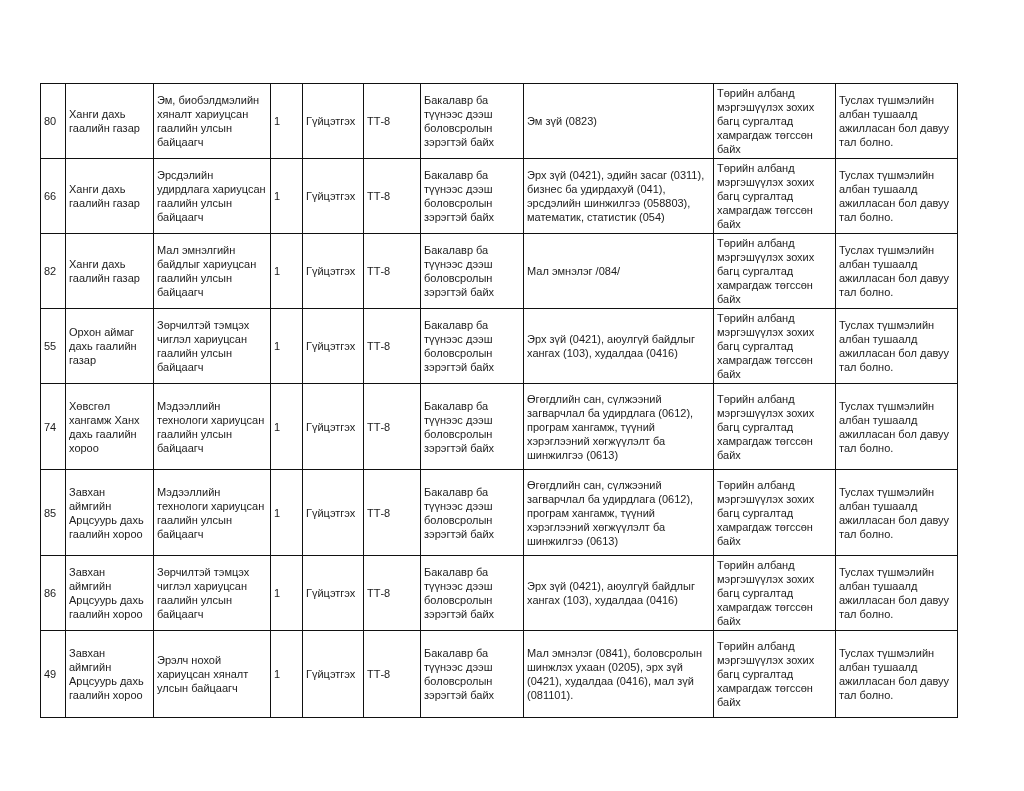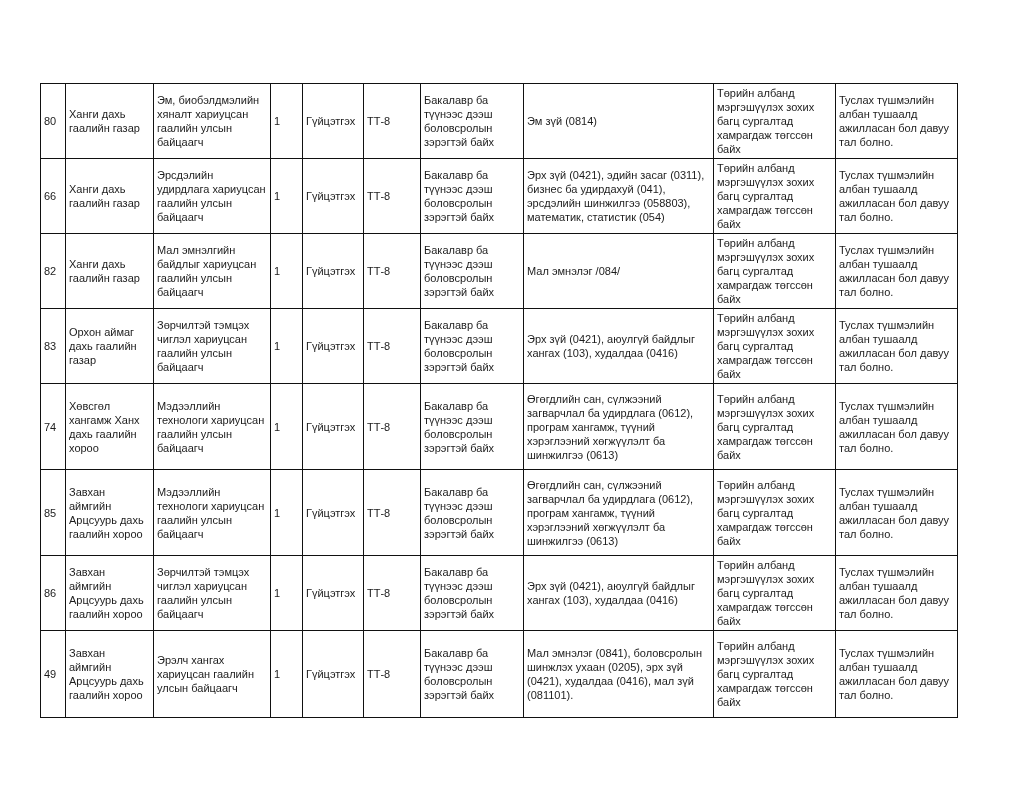--- a/index.html
+++ b/index.html
@@ -66,21 +66,21 @@
     </colgroup>
     <tbody>
         <tr>
           <td class="col-num">80</td>
           <td class="col-location">Ханги дахь гаалийн газар</td>
           <td class="col-position">Эм, биобэлдмэлийн хяналт хариуцсан гаалийн улсын байцаагч</td>
           <td class="col-count">1</td>
           <td class="col-type">Гүйцэтгэх</td>
           <td class="col-grade">ТТ-8</td>
           <td class="col-education">Бакалавр ба түүнээс дээш боловсролын зэрэгтэй байх</td>
-          <td class="col-profession">Эм зүй (0814)</td>
+          <td class="col-profession">Эм зүй (0823)</td>
           <td class="col-training">Төрийн албанд мэргэшүүлэх зохих багц сургалтад хамрагдаж төгссөн байх</td>
           <td class="col-advantage">Туслах түшмэлийн албан тушаалд ажилласан бол давуу тал болно.</td>
         </tr>
         <tr>
           <td class="col-num">66</td>
           <td class="col-location">Ханги дахь гаалийн газар</td>
           <td class="col-position">Эрсдэлийн удирдлага хариуцсан гаалийн улсын байцаагч</td>
           <td class="col-count">1</td>
           <td class="col-type">Гүйцэтгэх</td>
           <td class="col-grade">ТТ-8</td>
@@ -95,21 +95,21 @@
           <td class="col-position">Мал эмнэлгийн байдлыг хариуцсан гаалийн улсын байцаагч</td>
           <td class="col-count">1</td>
           <td class="col-type">Гүйцэтгэх</td>
           <td class="col-grade">ТТ-8</td>
           <td class="col-education">Бакалавр ба түүнээс дээш боловсролын зэрэгтэй байх</td>
           <td class="col-profession">Мал эмнэлэг /084/</td>
           <td class="col-training">Төрийн албанд мэргэшүүлэх зохих багц сургалтад хамрагдаж төгссөн байх</td>
           <td class="col-advantage">Туслах түшмэлийн албан тушаалд ажилласан бол давуу тал болно.</td>
         </tr>
         <tr>
-          <td class="col-num">83</td>
+          <td class="col-num">55</td>
           <td class="col-location">Орхон аймаг дахь гаалийн газар</td>
           <td class="col-position">Зөрчилтэй тэмцэх чиглэл хариуцсан гаалийн улсын байцаагч</td>
           <td class="col-count">1</td>
           <td class="col-type">Гүйцэтгэх</td>
           <td class="col-grade">ТТ-8</td>
           <td class="col-education">Бакалавр ба түүнээс дээш боловсролын зэрэгтэй байх</td>
           <td class="col-profession">Эрх зүй (0421), аюулгүй байдлыг хангах (103), худалдаа (0416)</td>
           <td class="col-training">Төрийн албанд мэргэшүүлэх зохих багц сургалтад хамрагдаж төгссөн байх</td>
           <td class="col-advantage">Туслах түшмэлийн албан тушаалд ажилласан бол давуу тал болно.</td>
         </tr>
@@ -145,21 +145,21 @@
           <td class="col-type">Гүйцэтгэх</td>
           <td class="col-grade">ТТ-8</td>
           <td class="col-education">Бакалавр ба түүнээс дээш боловсролын зэрэгтэй байх</td>
           <td class="col-profession">Эрх зүй (0421), аюулгүй байдлыг хангах (103), худалдаа (0416)</td>
           <td class="col-training">Төрийн албанд мэргэшүүлэх зохих багц сургалтад хамрагдаж төгссөн байх</td>
           <td class="col-advantage">Туслах түшмэлийн албан тушаалд ажилласан бол давуу тал болно.</td>
         </tr>
         <tr>
           <td class="col-num">49</td>
           <td class="col-location">Завхан аймгийн Арцсуурь дахь гаалийн хороо</td>
-          <td class="col-position">Эрэлч хангах хариуцсан гаалийн улсын байцаагч</td>
+          <td class="col-position">Эрэлч нохой хариуцсан хяналт улсын байцаагч</td>
           <td class="col-count">1</td>
           <td class="col-type">Гүйцэтгэх</td>
           <td class="col-grade">ТТ-8</td>
           <td class="col-education">Бакалавр ба түүнээс дээш боловсролын зэрэгтэй байх</td>
           <td class="col-profession">Мал эмнэлэг (0841), боловсролын шинжлэх ухаан (0205), эрх зүй (0421), худалдаа (0416), мал зүй (081101).</td>
           <td class="col-training">Төрийн албанд мэргэшүүлэх зохих багц сургалтад хамрагдаж төгссөн байх</td>
           <td class="col-advantage">Туслах түшмэлийн албан тушаалд ажилласан бол давуу тал болно.</td>
         </tr>
       </tbody>
   </table>

